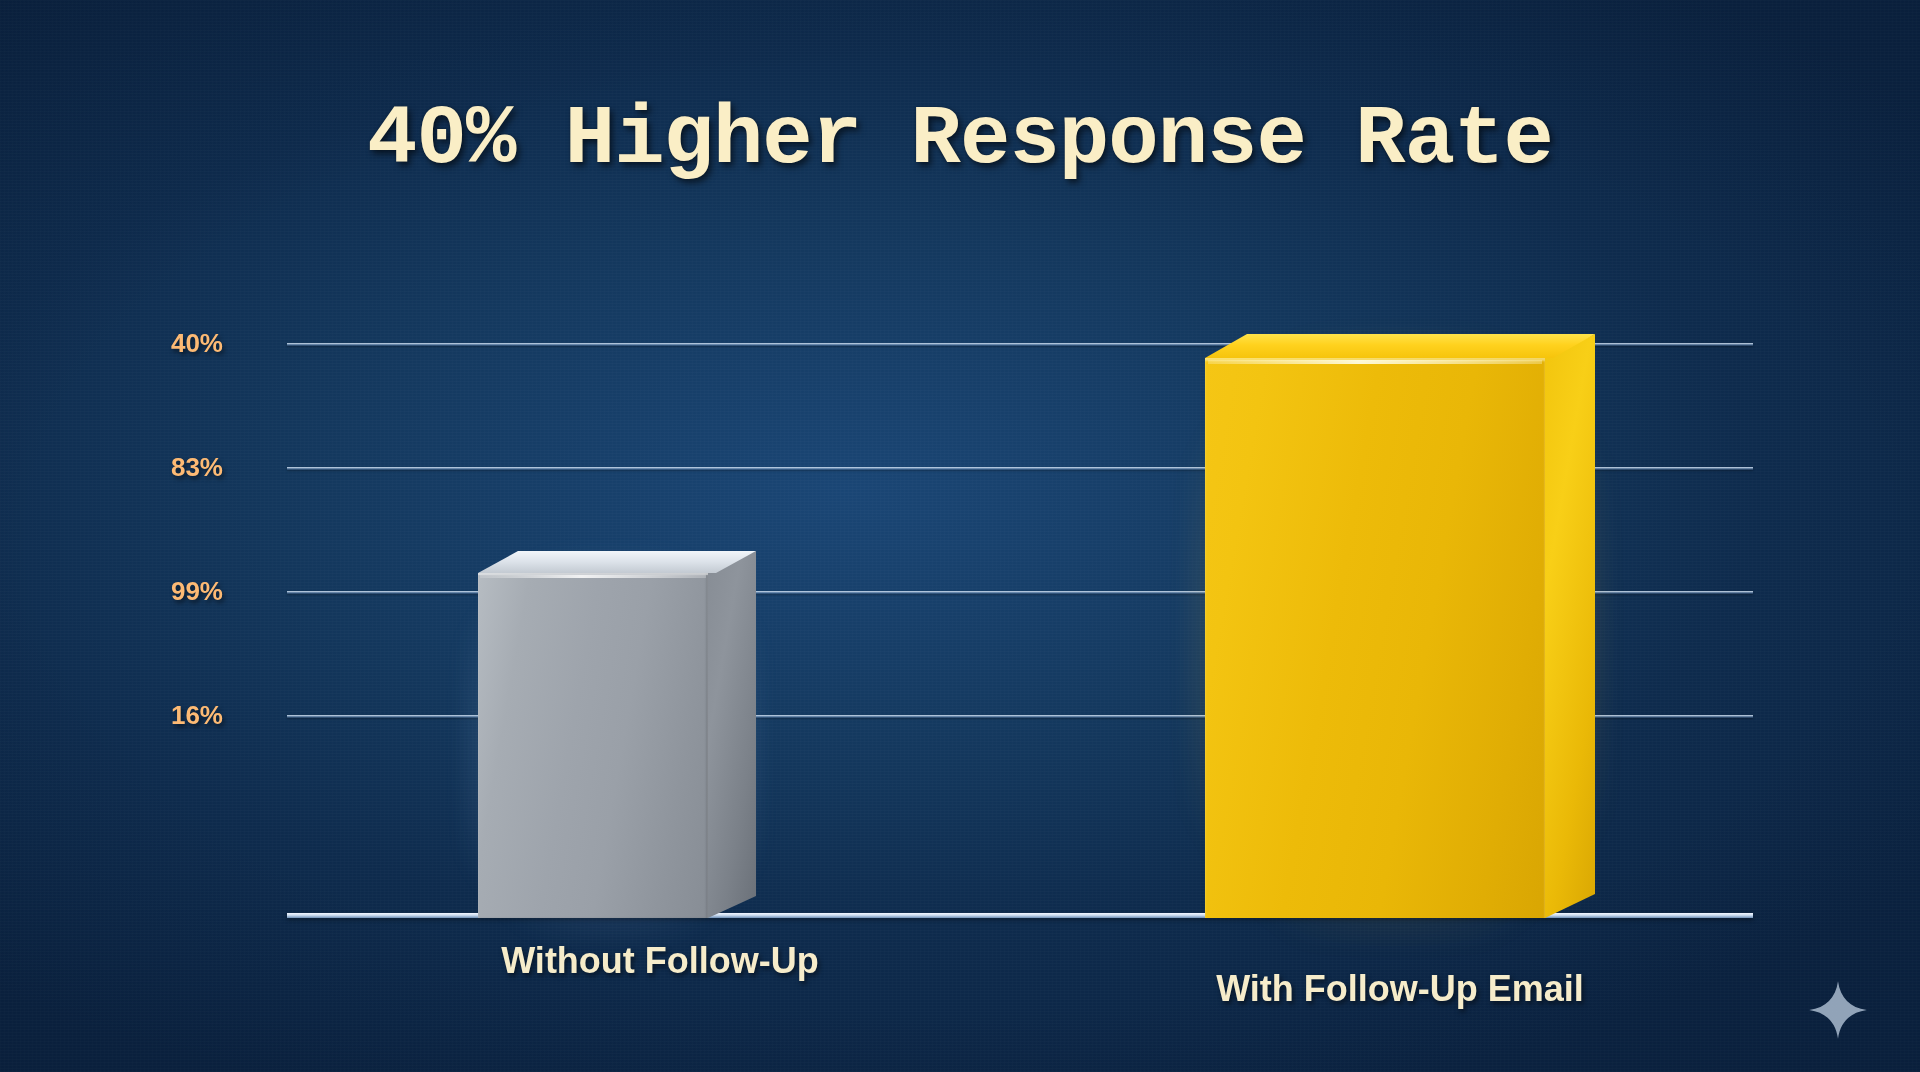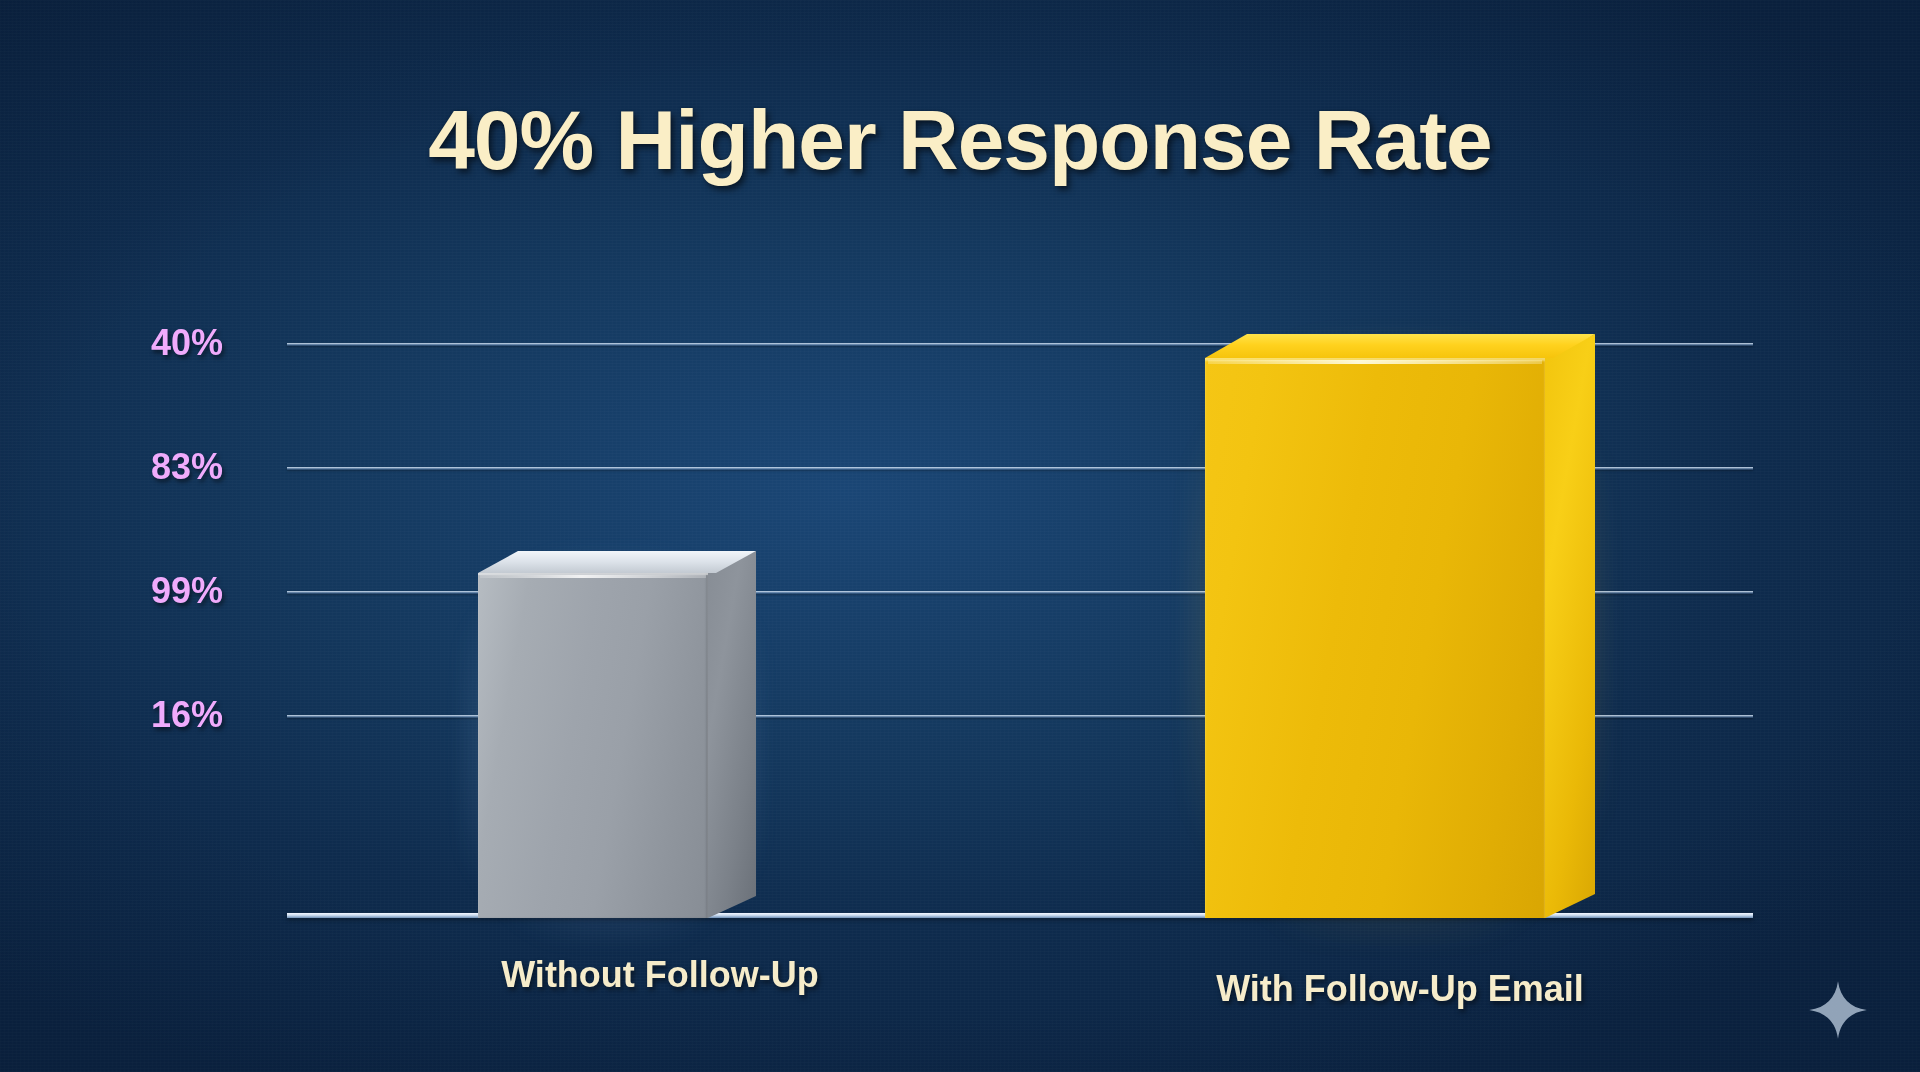--- a/index.html
+++ b/index.html
@@ -37,20 +37,21 @@
     position:absolute;
     left:0; right:0;
     top:92px;
     text-align:center;
     font-size:84px;
     font-weight:bold;
     letter-spacing:-1px;
     color:#faeec6;
     text-shadow: 3px 4px 6px rgba(0,0,0,.55), 0 0 2px rgba(0,0,0,.3);
     white-space:nowrap;
+    font-family:Liberation Mono, monospace;
   }
 
   
   #plot{
     position:absolute;
     left:287px;
     top:343px;
     width:1466px;   
     height:572px;   
   }
@@ -67,23 +68,23 @@
     bottom:-3px;
     height:5px;
     background:linear-gradient(180deg,#f2f7ff 0%, #cdddf0 45%, #6d8fb5 100%);
     box-shadow:0 2px 4px rgba(0,0,0,.35);
   }
 
   
   .ytick{
     position:absolute;
     right:1680px;      
-    font-size:36px;
+    font-size:26px;
     font-weight:bold;
-    color:#f0abfc;
+    color:#fdba74;
     text-shadow:2px 3px 4px rgba(0,0,0,.5);
     white-space:nowrap;
   }
   #yaxis-labels{
     position:absolute;
     left:0; top:0; width:265px; height:1072px;
   }
   #yaxis-labels .ytick{
     right:42px;
     text-align:right;
@@ -173,21 +174,21 @@
     position:absolute;
     top:940px;
     font-size:36px;
     font-weight:bold;
     color:#f6ecca;
     text-shadow:2px 3px 5px rgba(0,0,0,.5);
     white-space:nowrap;
     text-align:center;
     transform:translateX(-50%);
   }
-  #cat-0{ left:660px;margin-top:14px; }
+  #cat-0{ left:660px; }
   #cat-1{ left:1400px;margin-top:28px; }
 
   
   #sparkle-icon{
     position:absolute;
     right:52px; bottom:32px;
     width:60px; height:60px;
     opacity:.85;
   }
 </style>

